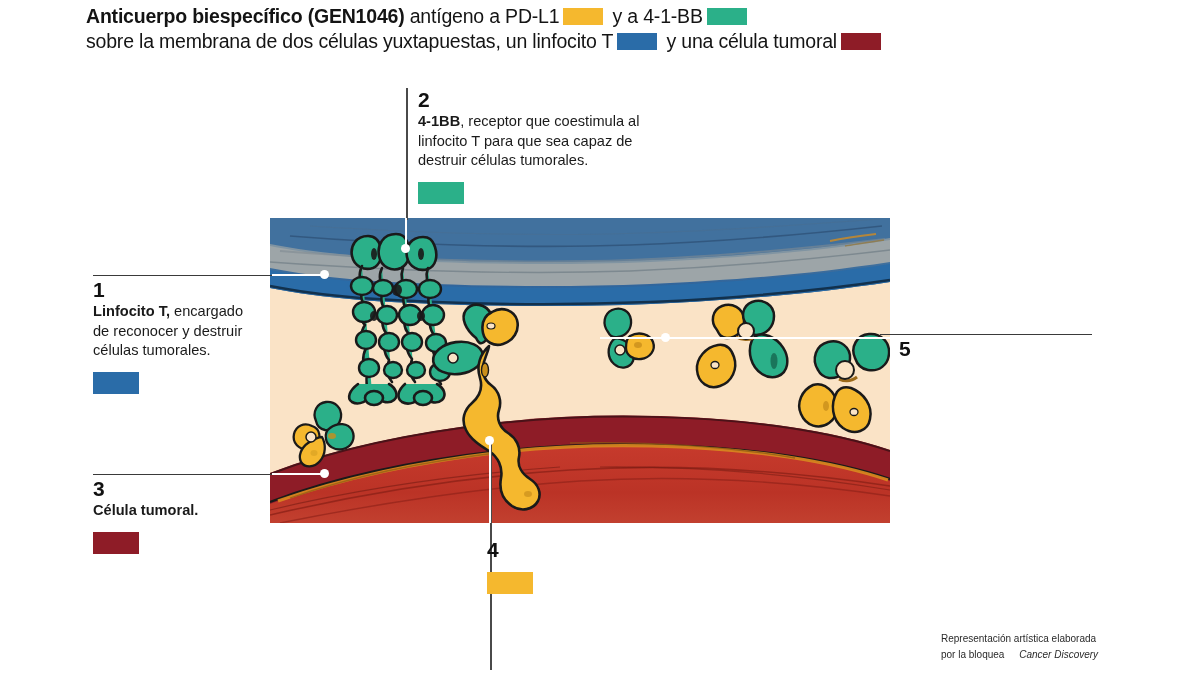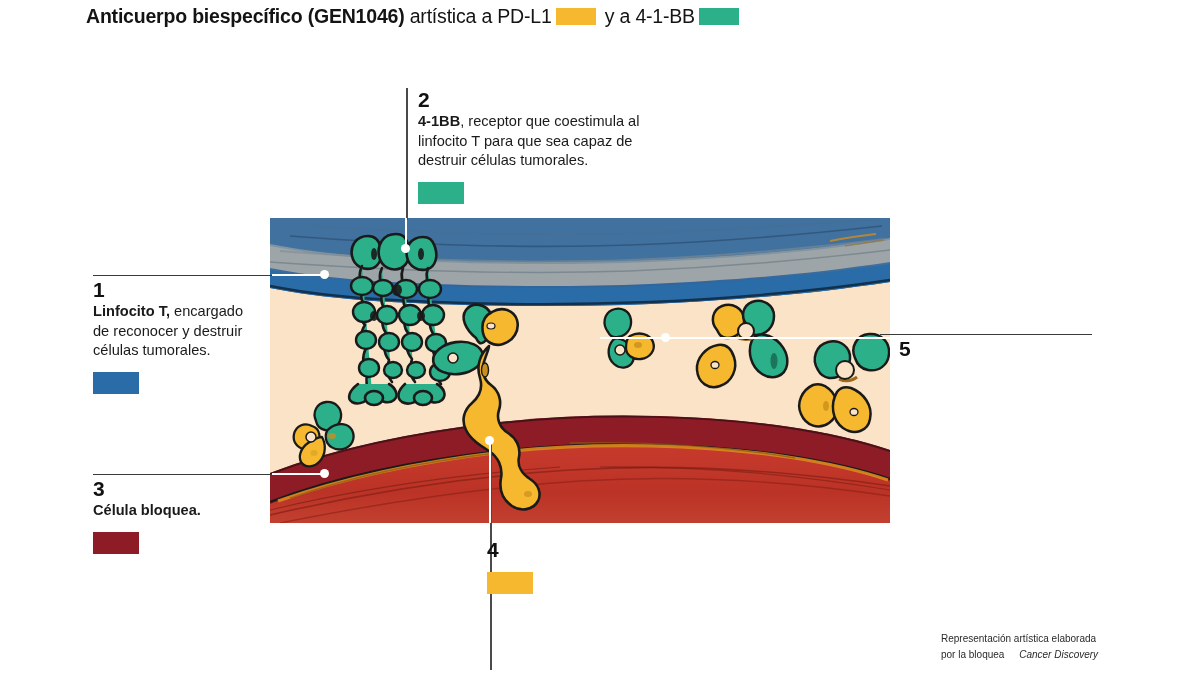--- a/index.html
+++ b/index.html
@@ -112,21 +112,24 @@
     line-height: 15.5px;
     color: #2a2a2a;
   }
   #credit i { font-style: italic; margin-left: 12px; }
 </style>
 </head>
 <body>
 
 <div id="title-block">
   <div class="title-line">
-    <span class="bold">Anticuerpo biespecífico (GEN1046)</span><span> artística a PD-L1</span><span class="swatch-inline" style="background:#F5B82E"></span><span> y a 4-1-BB</span><span class="swatch-inline" style="background:#2BB089"></span>
+    <span class="bold">Anticuerpo biespecífico (GEN1046)</span><span> antígeno a PD-L1</span><span class="swatch-inline" style="background:#F5B82E"></span><span> y a 4-1-BB</span><span class="swatch-inline" style="background:#2BB089"></span>
+  </div>
+  <div class="title-line">
+    <span>sobre la membrana de dos células yuxtapuestas, un linfocito T</span><span class="swatch-inline" style="background:#2A6CA8"></span><span> y una célula tumoral</span><span class="swatch-inline" style="background:#8E1C27"></span>
   </div>
 </div>
 
 <div id="illustration">
 <svg width="620" height="305" viewBox="0 0 620 305" xmlns="http://www.w3.org/2000/svg">
   <defs>
     <clipPath id="frame">
           <rect x="0" y="0" width="620" height="305"></rect>
         </clipPath>
     <linearGradient id="blueGrad" x1="0" y1="0" x2="0" y2="1">
@@ -317,21 +320,21 @@
 </div>
 
 <div class="callout" style="left:418px; top:88px; width:262px;">
   <div class="num">2</div>
   <div class="body"><b>4-1BB</b><span>, receptor que coestimula al linfocito T para que sea capaz de destruir células tumorales.</span></div>
   <div class="swatch" style="background:#2BB089"></div>
 </div>
 
 <div class="callout" style="left:93px; top:477px; width:165px;">
   <div class="num">3</div>
-  <div class="body"><b>Célula bloquea.</b><span></span></div>
+  <div class="body"><b>Célula tumoral.</b><span></span></div>
   <div class="swatch" style="background:#8E1C27"></div>
 </div>
 
 <div class="callout" style="left:487px; top:538px; width:260px;">
   <div class="num">4</div>
   <div class="swatch" style="background:#F5B82E"></div>
 </div>
 
 <div class="callout" style="left:899px; top:337px; width:205px;">
   <div class="num">5</div>

